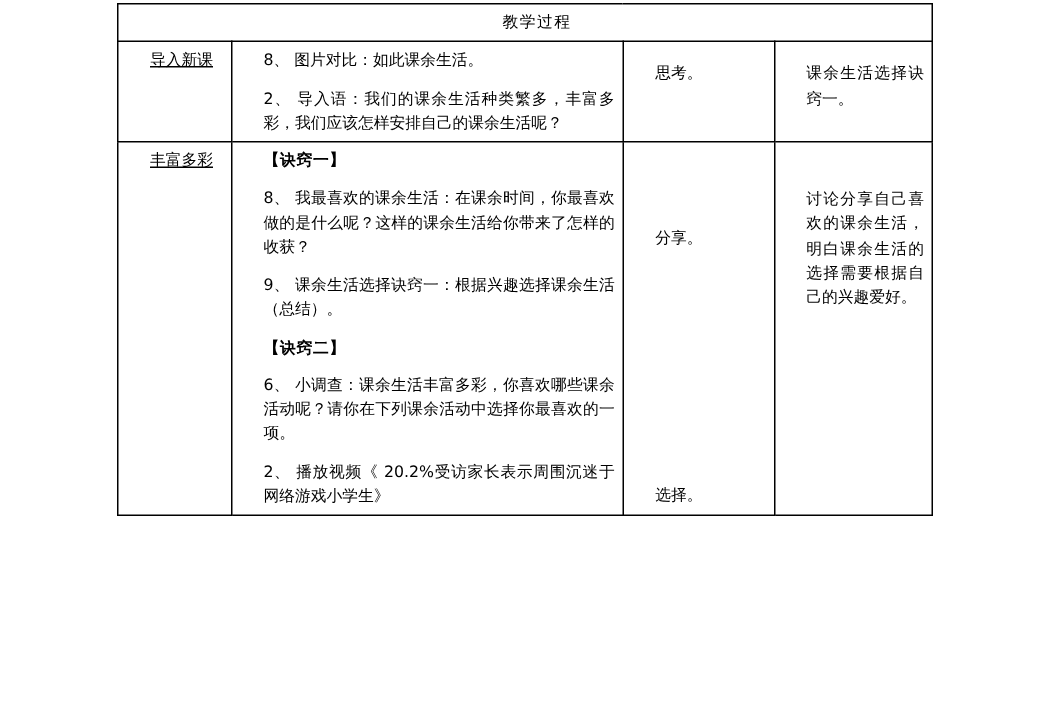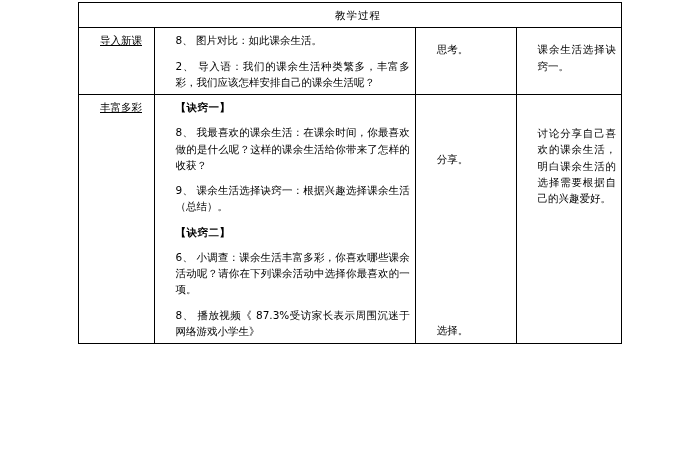--- a/index.html
+++ b/index.html
@@ -114,21 +114,21 @@
       </tr>
 
       <tr>
         <td class="stage-label">丰富多彩</td>
         <td class="activity-cell">
           <p class="p bracketed">【诀窍一】</p>
           <p class="p">8、 我最喜欢的课余生活：在课余时间，你最喜欢做的是什么呢？这样的课余生活给你带来了怎样的收获？</p>
           <p class="p">9、 课余生活选择诀窍一：根据兴趣选择课余生活（总结）。</p>
           <p class="p bracketed">【诀窍二】</p>
           <p class="p">6、 小调查：课余生活丰富多彩，你喜欢哪些课余活动呢？请你在下列课余活动中选择你最喜欢的一项。</p>
-          <p class="p">8、 播放视频《 87.3%受访家长表示周围沉迷于网络游戏小学生》</p>
+          <p class="p">2、 播放视频《 20.2%受访家长表示周围沉迷于网络游戏小学生》</p>
         </td>
         <td class="cell-small">
           <div style="height:52px"></div>
           <p class="p">分享。</p>
           <div style="height:146px"></div>
           <p class="p">选择。</p>
         </td>
         <td class="design-cell">
           <div style="height:26px"></div>
           <p class="p">讨论分享自己喜欢的课余生活，明白课余生活的选择需要根据自己的兴趣爱好。</p>

